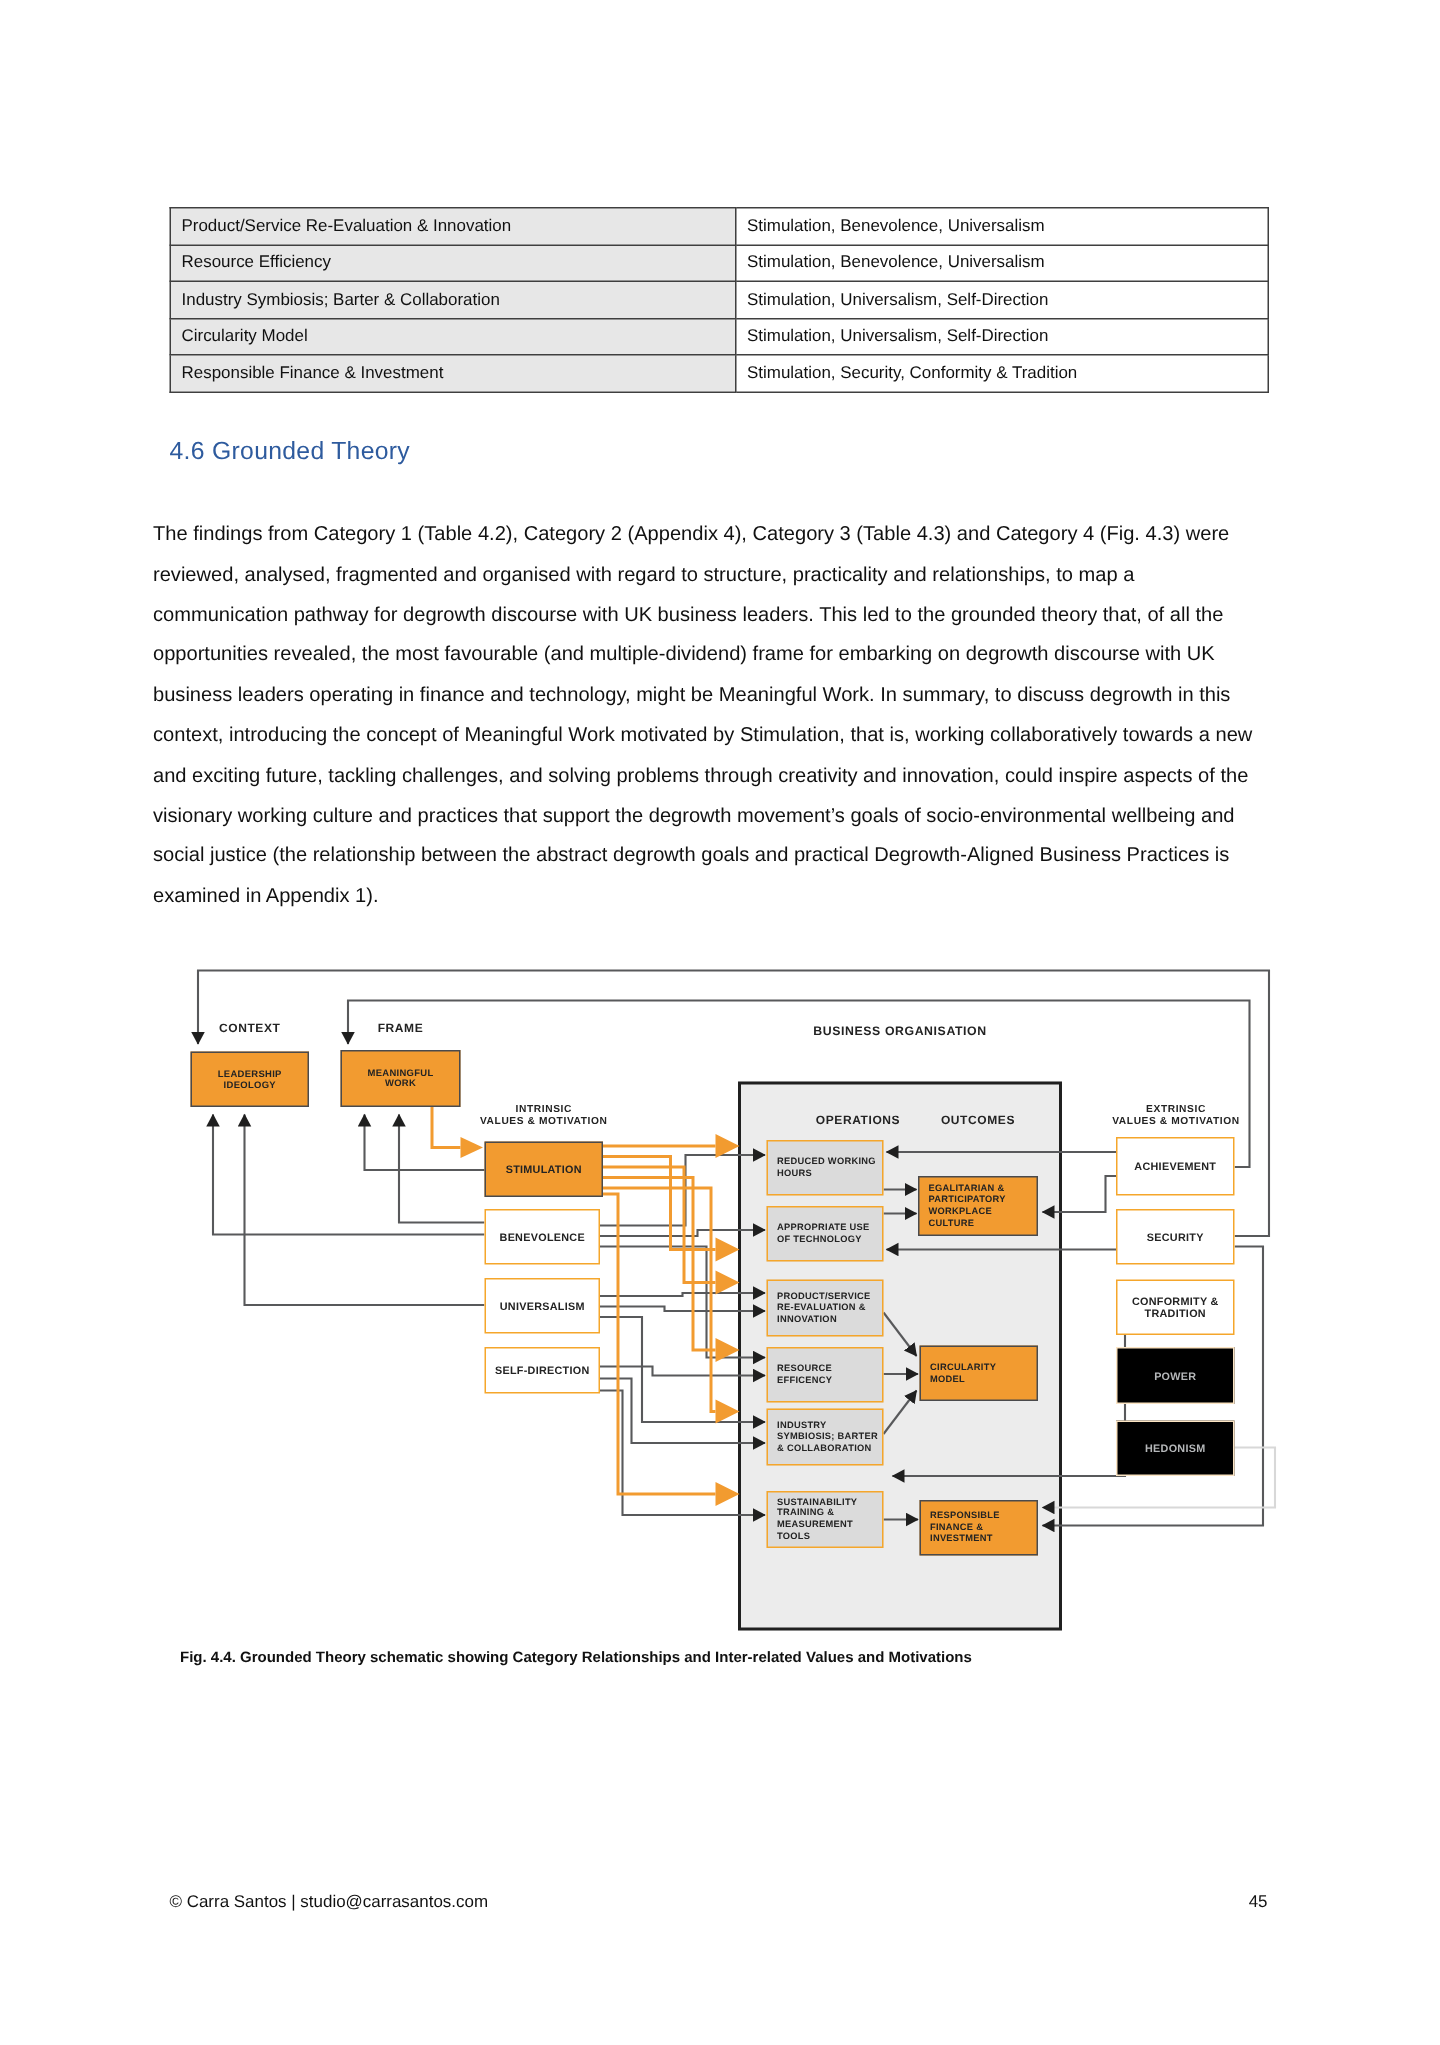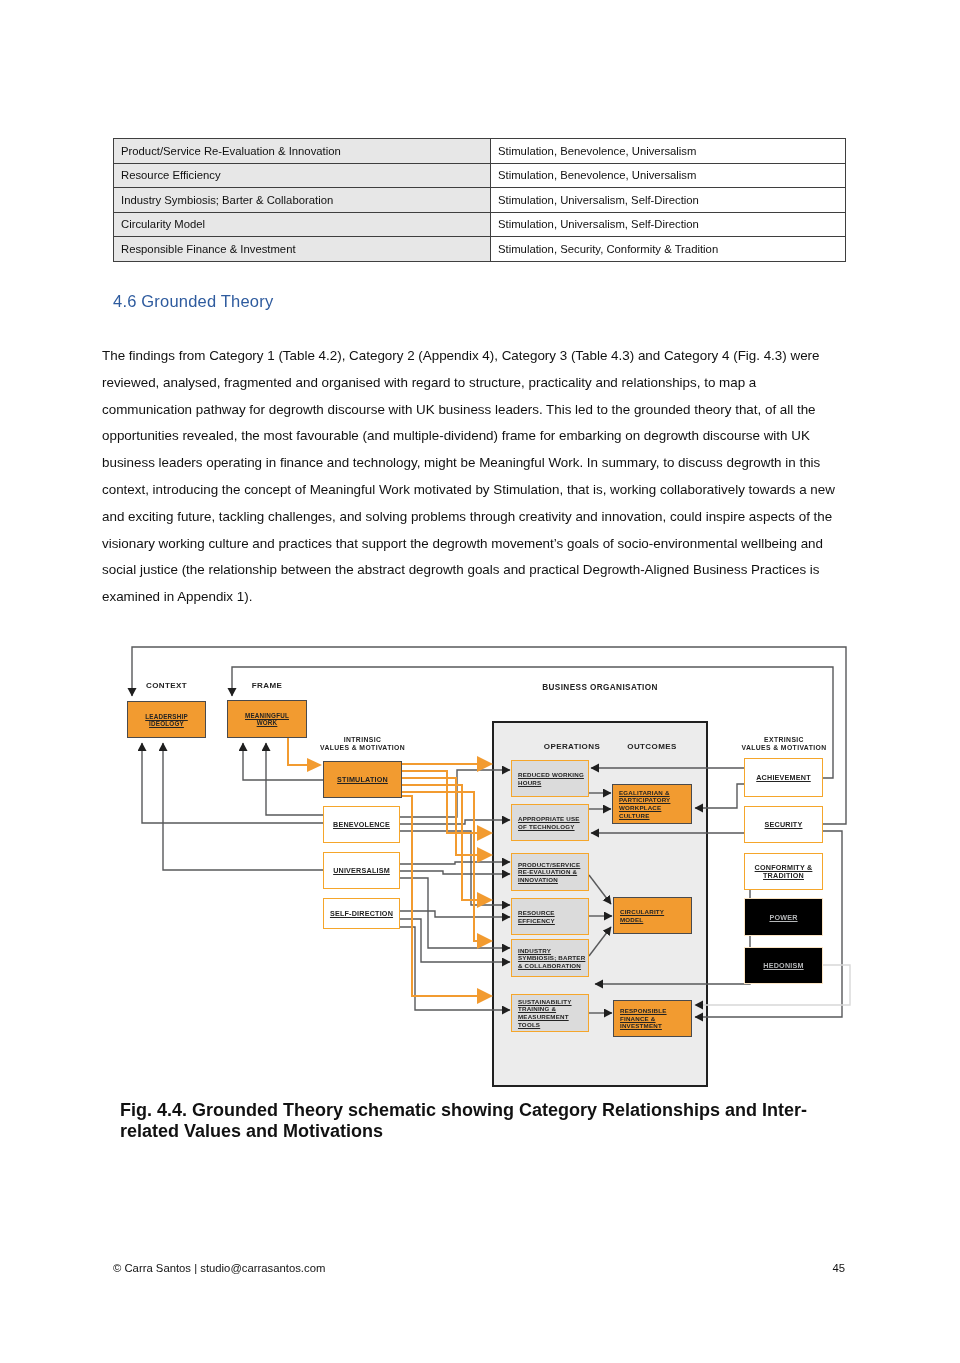--- a/index.html
+++ b/index.html
@@ -5,31 +5,31 @@
   html,body{margin:0;padding:0;background:#fff;}
   .page{position:relative;width:960px;height:1363px;background:#ffffff;overflow:hidden;
         font-family:"Liberation Sans", sans-serif;color:#1a1a1a;}
   .hdr{position:absolute;left:113px;top:52px;width:620px;font-size:11.3px;line-height:20px;color:#111;}
   table.t{position:absolute;left:113px;top:138px;width:733px;border-collapse:collapse;table-layout:fixed;}
   table.t td{border:1px solid #3f3f3f;height:23.5px;font-size:11.3px;padding:0 0 0 7px;vertical-align:middle;color:#111;}
   table.t td.l{width:369px;background:#E7E7E7;}
   table.t td.r{background:#fff;}
   .h2{position:absolute;left:113px;top:292px;font-size:16.5px;color:#2E5B9E;letter-spacing:.2px;}
   .para{position:absolute;left:102px;top:343px;width:742px;font-size:13.4px;line-height:26.8px;color:#111;}
-  .cap{position:absolute;left:120px;top:1100px;width:740px;font-size:18px;font-weight:bold;color:#111;}
+  .cap{position:absolute;left:120px;top:1100px;width:740px;font-size:10px;font-weight:bold;color:#111;}
   .foot-l{position:absolute;left:113px;top:1262px;font-size:11.3px;color:#111;}
   .foot-r{position:absolute;right:115px;top:1262px;font-size:11.3px;color:#111;}
 
   
   .fig{position:absolute;left:125px;top:643px;width:730px;height:452px;}
   .panel{position:absolute;left:367px;top:78px;width:216px;height:366px;box-sizing:border-box;
          background:#ECECEC;border:2px solid #202020;z-index:1;}
   .fig svg{position:absolute;left:0;top:0;z-index:2;pointer-events:none;}
   .bx{position:absolute;box-sizing:border-box;display:flex;align-items:center;justify-content:center;
-      text-align:center;font-weight:bold;color:#232323;letter-spacing:.2px;z-index:3;text-decoration:underline;}
+      text-align:center;font-weight:bold;color:#232323;letter-spacing:.2px;z-index:3;}
   .orangebx{background:#F29B30;border:1.6px solid #4a4a4c;}
   .whitebx{background:#fff;border:1.8px solid #F5A62B;font-size:7.2px;}
   .opsbx{background:#DBDBDB;border:1.6px solid #F5A62B;justify-content:flex-start;text-align:left;
          padding:2px 2px 2px 6px;font-size:6.2px;line-height:7.6px;}
   .outbx{background:#F29B30;border:1.6px solid #4a4a4c;justify-content:flex-start;text-align:left;
          padding:2px 2px 2px 6px;font-size:6.2px;line-height:7.6px;}
   .fadedbx{background:#000000;border:1.6px solid #FBE4C3;color:#B5B7B9;font-size:7.2px;}
   .dlabel{position:absolute;font-weight:bold;text-align:center;letter-spacing:.4px;color:#232323;z-index:3;}
 </style>
 </head>

